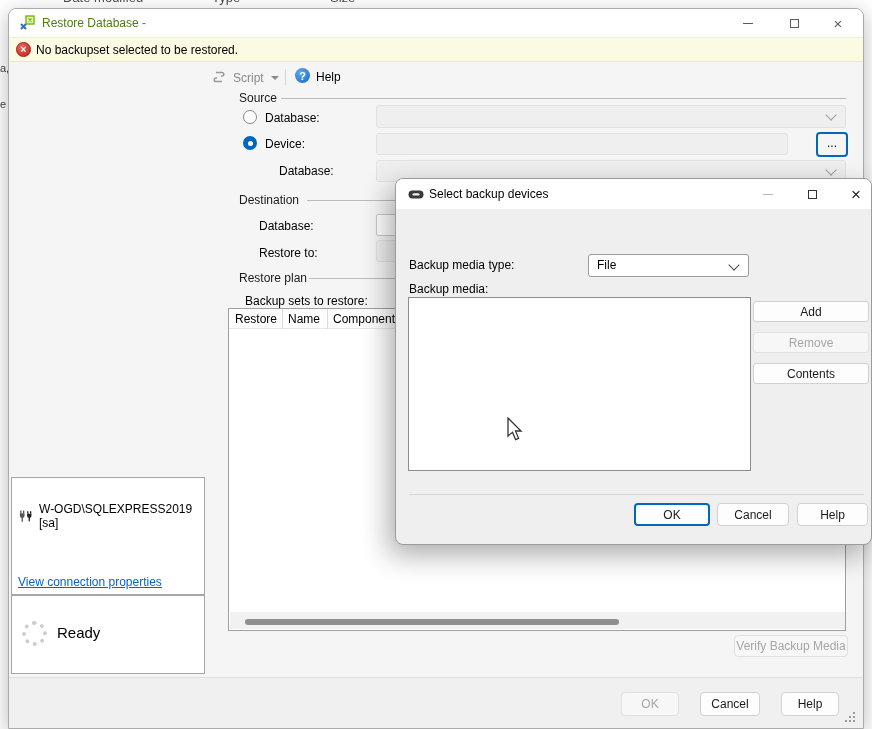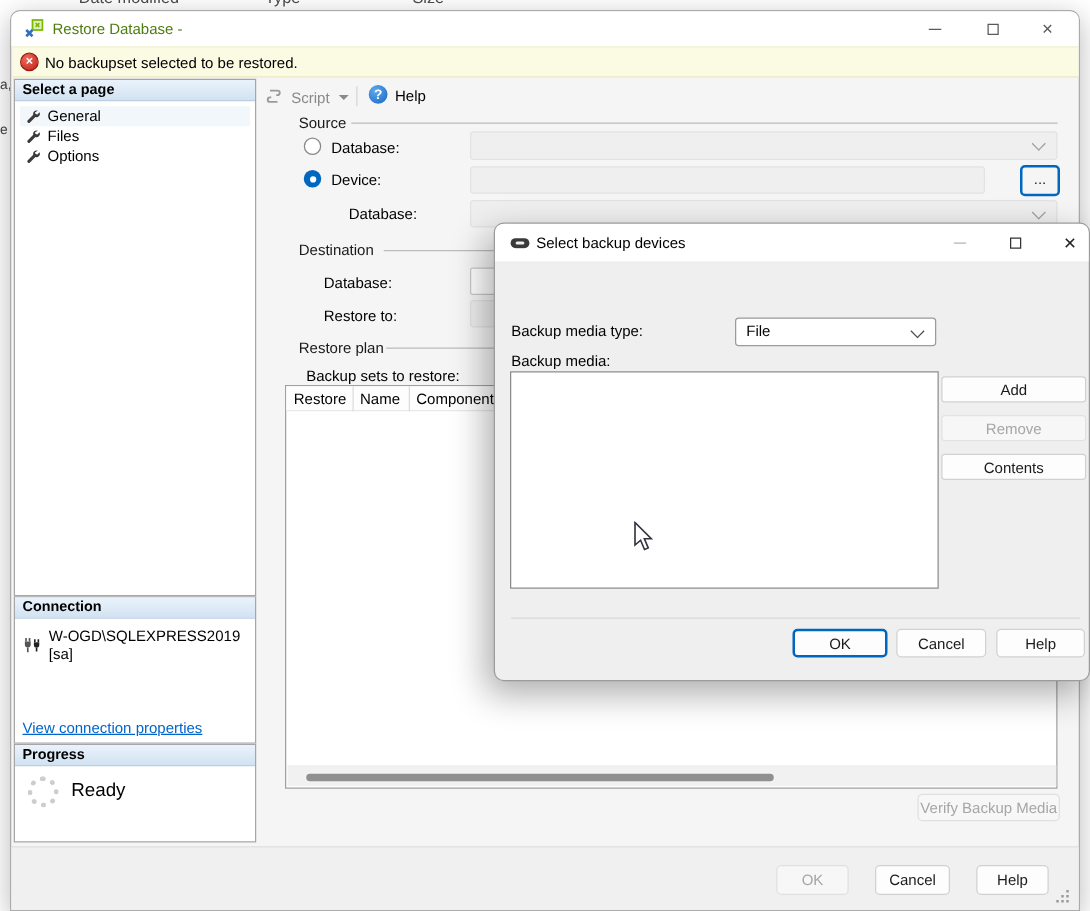--- a/index.html
+++ b/index.html
@@ -142,60 +142,37 @@
     <div class="winctl" style="right:8px">
         <span class="ctl-x">×</span>
       </div>
   </div>
 
   <div class="warnbar">
     <div class="err-icon">×</div>
     <span class="warn-text">No backupset selected to be restored.</span>
   </div>
 
-  <div class="sidebox" style="top:54px;height:414px">
-    <div class="sidehead">Select a page</div>
-    <div class="page-item sel" style="top:21px">
-      <svg width="12" height="12" viewBox="0 0 16 16">
-          <path d="M13.8 2.2a3.6 3.6 0 0 0-5 4.3L3 12.3a1.6 1.6 0 1 0 2.3 2.3l5.8-5.8a3.6 3.6 0 0 0 4.4-5l-2.4 2.4-1.9-.5-.5-1.9z" fill="#3b3b3b"></path>
-        </svg>
-      <span class="page-label">General</span>
-    </div>
-    <div class="page-item" style="top:37px">
-      <svg width="12" height="12" viewBox="0 0 16 16">
-          <path d="M13.8 2.2a3.6 3.6 0 0 0-5 4.3L3 12.3a1.6 1.6 0 1 0 2.3 2.3l5.8-5.8a3.6 3.6 0 0 0 4.4-5l-2.4 2.4-1.9-.5-.5-1.9z" fill="#3b3b3b"></path>
-        </svg>
-      <span class="page-label">Files</span>
-    </div>
-    <div class="page-item" style="top:53px">
-      <svg width="12" height="12" viewBox="0 0 16 16">
-          <path d="M13.8 2.2a3.6 3.6 0 0 0-5 4.3L3 12.3a1.6 1.6 0 1 0 2.3 2.3l5.8-5.8a3.6 3.6 0 0 0 4.4-5l-2.4 2.4-1.9-.5-.5-1.9z" fill="#3b3b3b"></path>
-        </svg>
-      <span class="page-label">Options</span>
-    </div>
-  </div>
 
   <div class="sidebox" style="top:468px;height:118px">
-    <div class="sidehead">Connection</div>
     <div class="conn-row">
       <svg width="16" height="15" viewBox="0 0 16 15">
         <path d="M3 1v3 M6 1v3" stroke="#555" stroke-width="1.4" fill="none"></path>
         <path d="M2 4h5v2.6a2.5 2.5 0 0 1-5 0z" fill="#555"></path>
         <path d="M4.5 9.2v4" stroke="#555" stroke-width="1.4"></path>
         <path d="M10.5 2v2.5 M13.5 2v2.5" stroke="#222" stroke-width="1.4" fill="none"></path>
         <path d="M9.7 4.6h4.6v2.3a2.3 2.3 0 0 1-4.6 0z" fill="#222"></path>
         <path d="M12 9v3.6" stroke="#222" stroke-width="1.4"></path>
       </svg>
       <span class="conn-text">W-OGD\SQLEXPRESS2019 [sa]</span>
     </div>
     <span class="link abs" style="left:6px;top:97px">View connection properties</span>
   </div>
 
   <div class="sidebox" style="top:586px;height:79px">
-    <div class="sidehead">Progress</div>
     <div class="spinner"></div>
     <span class="ready-text">Ready</span>
   </div>
 
   <svg class="abs" style="left:203px;top:61px" width="14" height="14" viewBox="0 0 14 14">
     <path d="M4 2.5h6a1.8 1.8 0 0 1 0 3.6H9" fill="none" stroke="#9A9A9A" stroke-width="1.5"></path>
     <path d="M10 11.5H4a1.8 1.8 0 0 1 0-3.6h1" fill="none" stroke="#9A9A9A" stroke-width="1.5"></path>
   </svg>
   <span class="abs tb-script-label" style="left:224px;top:62px">Script</span>
   <div class="abs tb-caret" style="left:262px;top:67px"></div>

